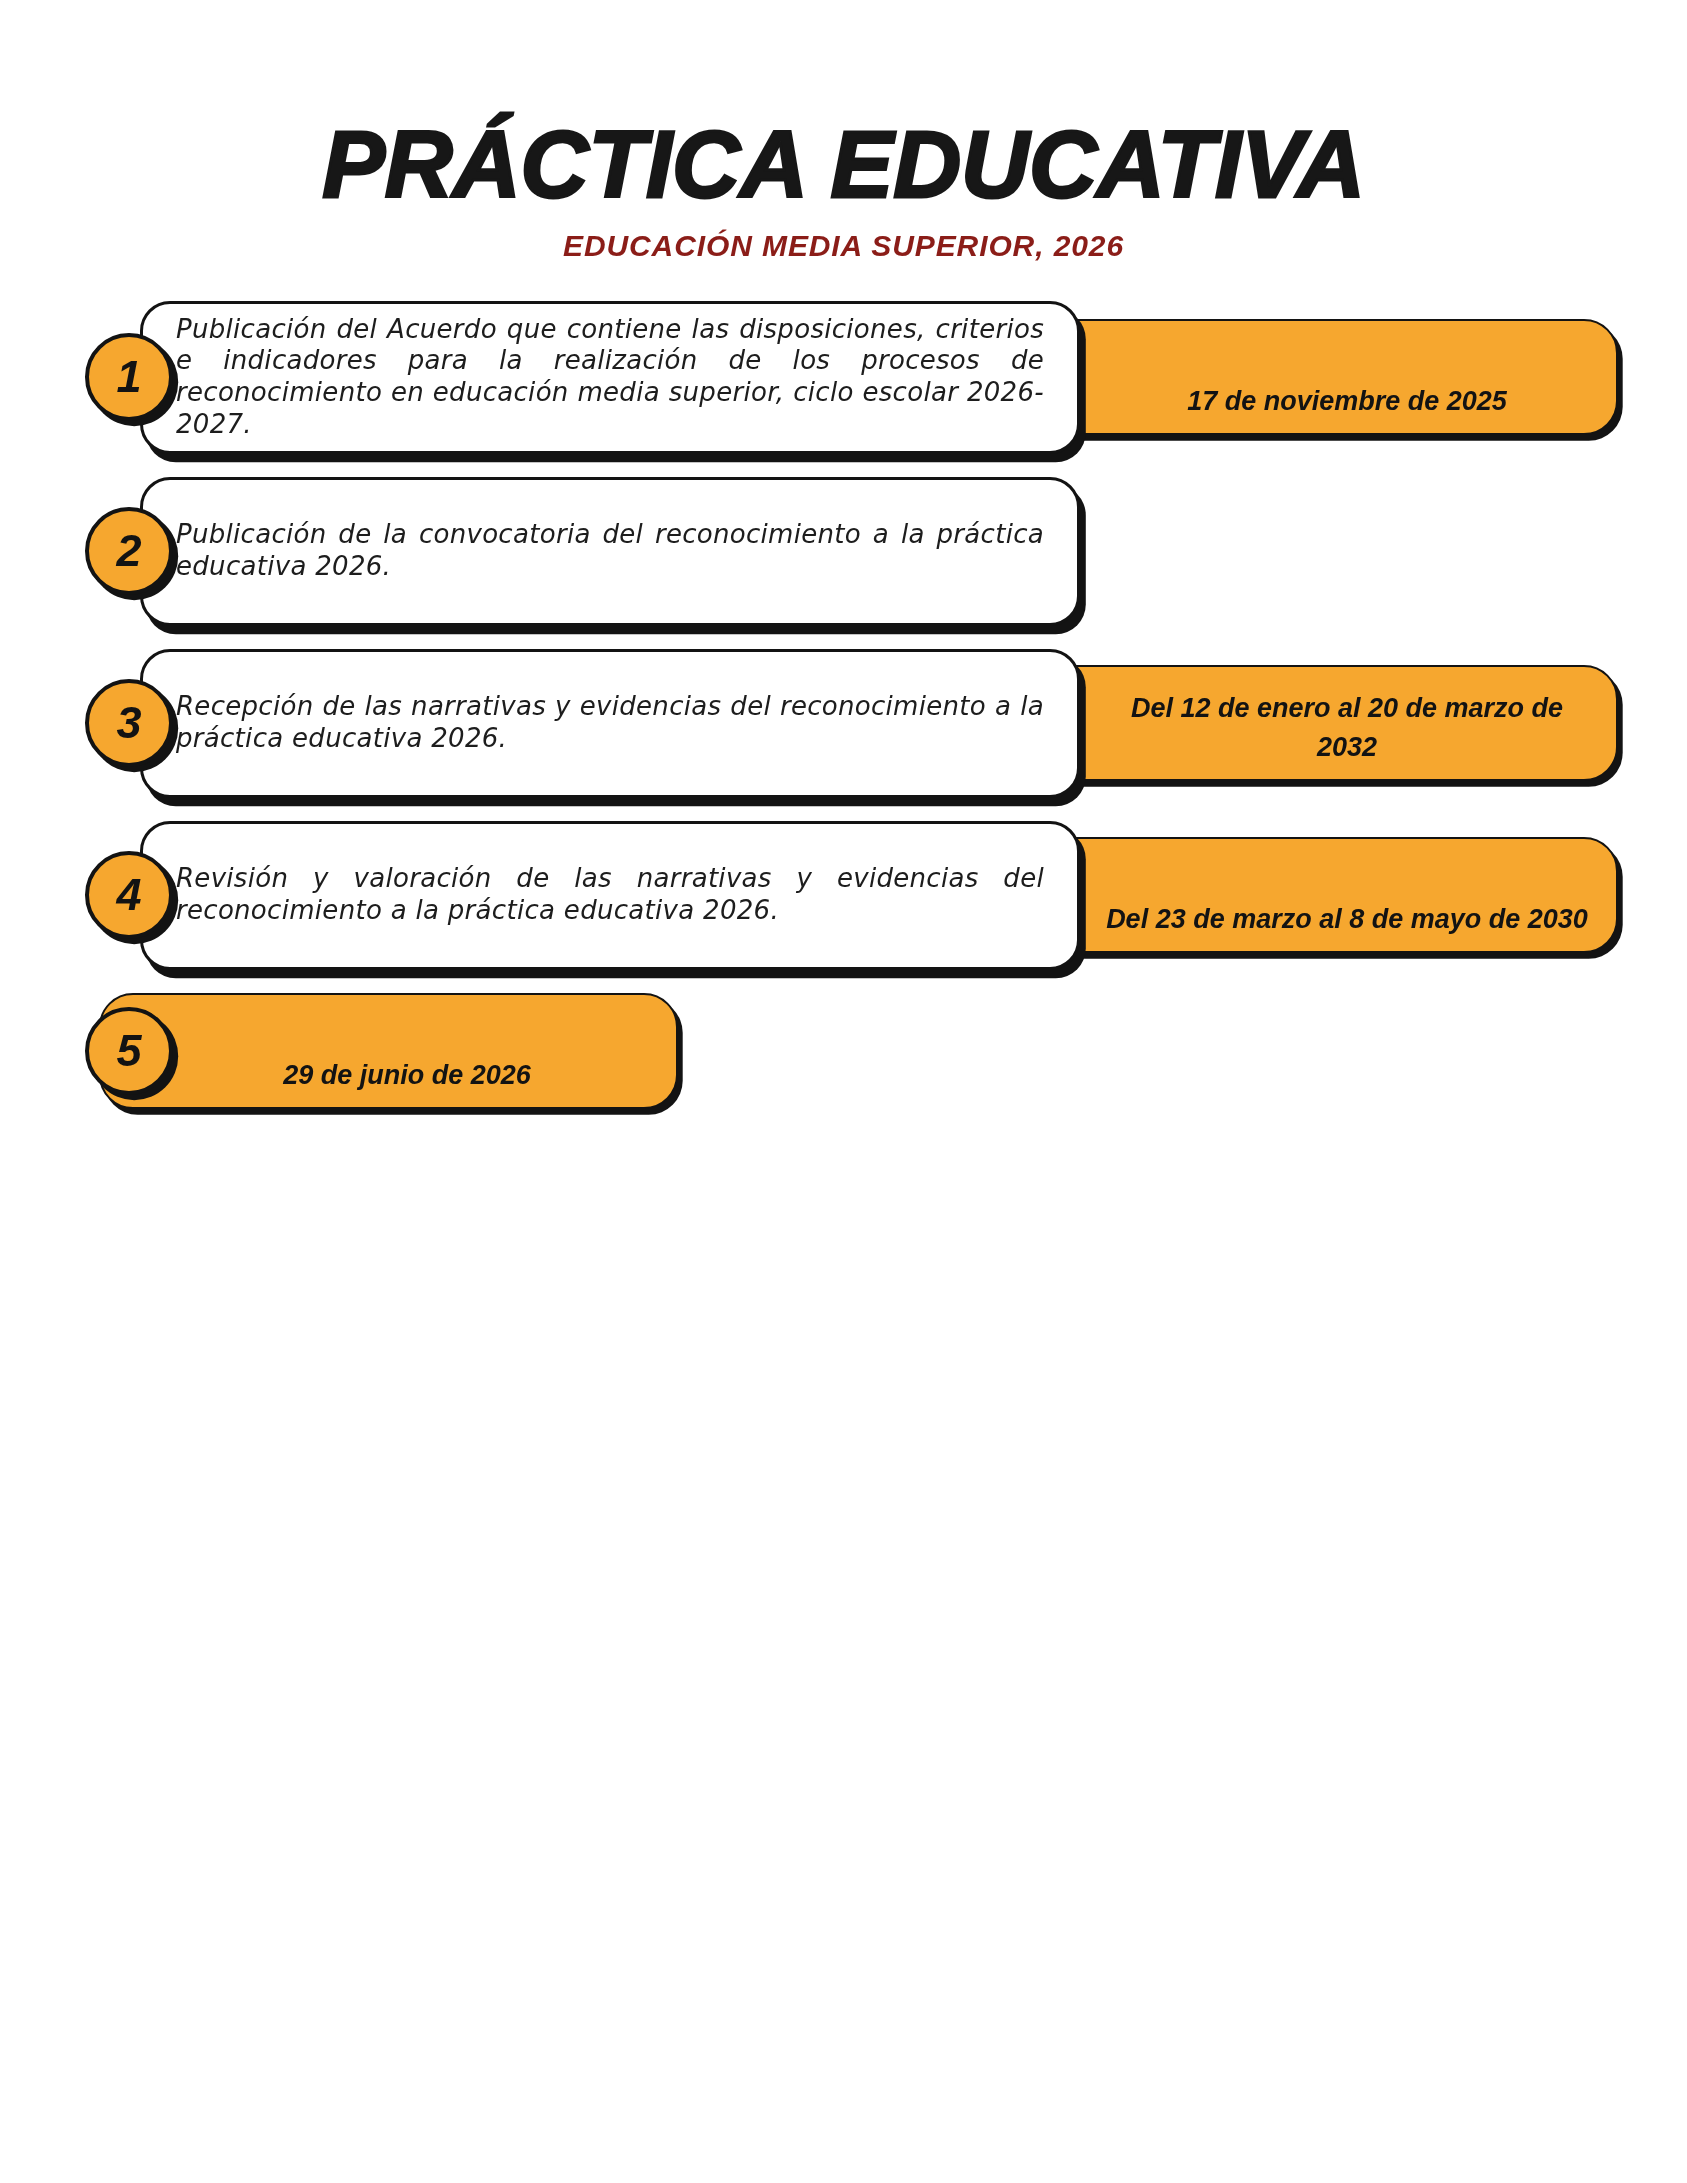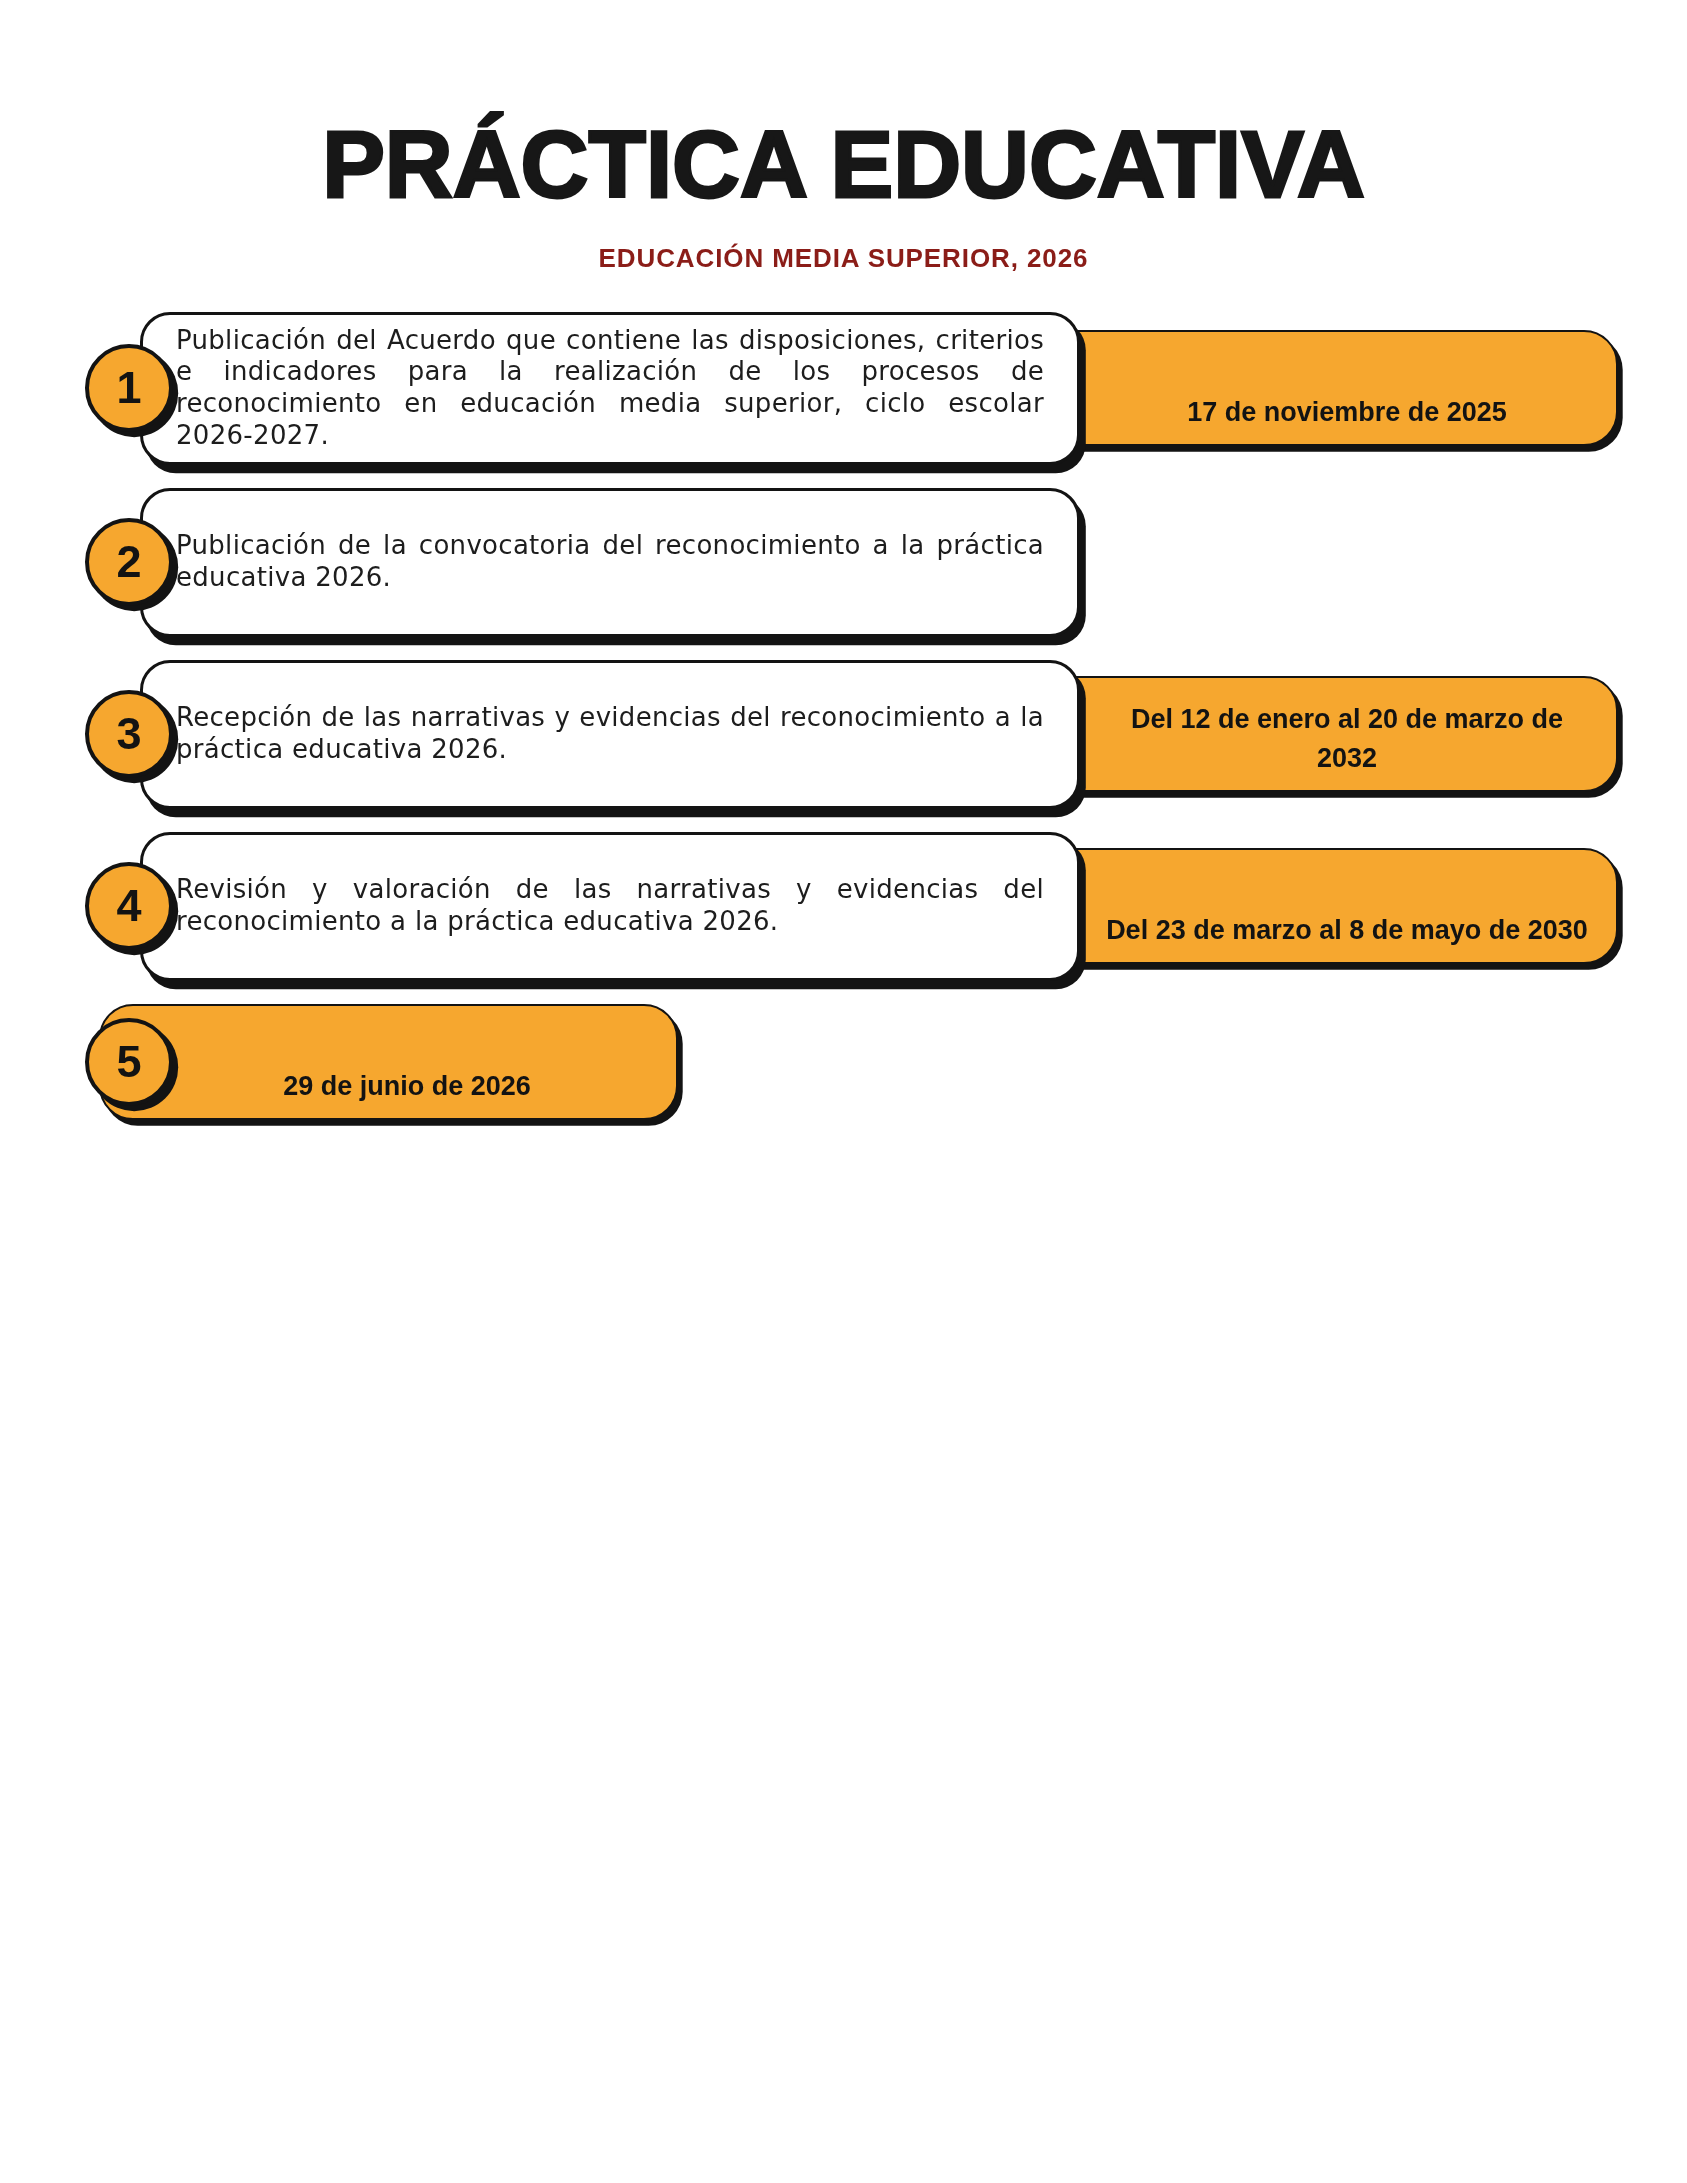--- a/index.html
+++ b/index.html
@@ -4,39 +4,40 @@
 <title>Práctica Educativa — Educación Media Superior, 2026</title>
 <style>
   html, body { margin:0; padding:0; background:#ffffff; }
   .page {
     position:relative;
     width:1687px;
     height:2183px;
     background:#ffffff;
     overflow:hidden;
     font-family:"DejaVu Sans", sans-serif;
+    font-style:italic;
   }
 
   
   .header { padding-top:116px; text-align:center; }
   .title {
     margin:0;
     font-family:"Liberation Sans", sans-serif;
     font-weight:900;
     font-size:94px;
     line-height:1.05;
     color:var(--title-black, #171717);
     -webkit-text-stroke:2.9px var(--title-black, #171717);
     letter-spacing:0px;
   }
   .subtitle {
-    margin-top:28px;
+    margin-top:14px;
     font-family:"Liberation Sans", sans-serif;
     font-weight:bold;
-    font-size:26px;
+    font-size:30px;
     letter-spacing:0.9px;
     color:var(--subtitle-maroon, #8B1D18);
   }
 
   
   .timeline { margin-top:38px; }
   .row {
     position:relative;
     display:flex;
     align-items:center;

